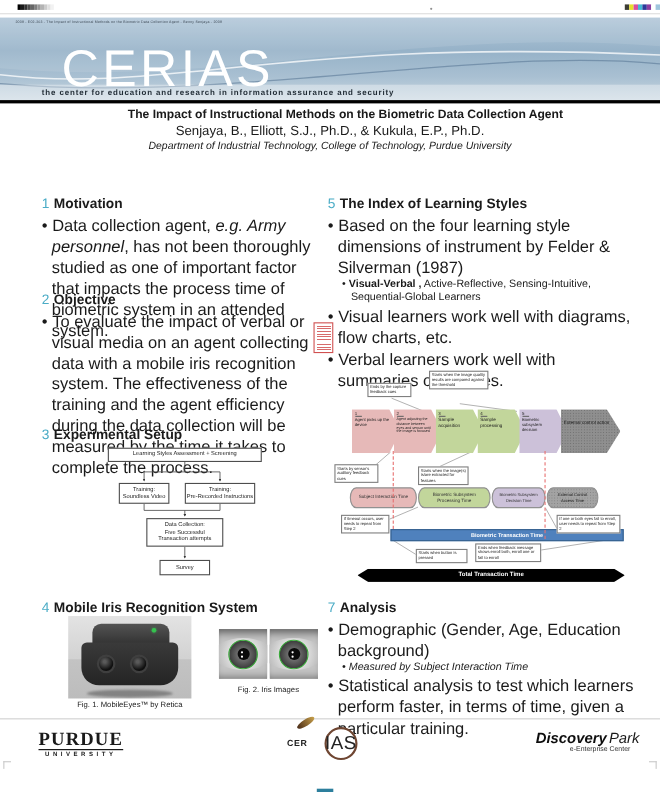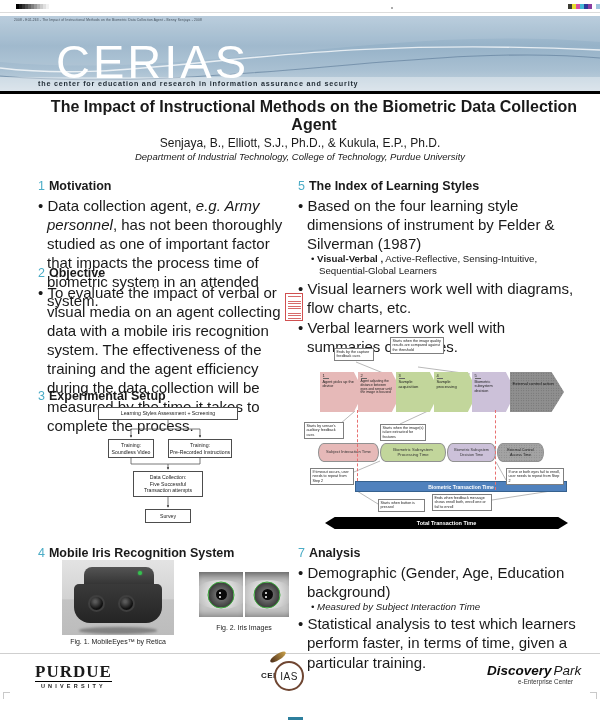--- a/index.html
+++ b/index.html
@@ -22,21 +22,21 @@
     background:linear-gradient(180deg,#b3c8d9 0%,#96b2c8 40%,#a9c0d2 72%,#c9d7e1 100%); }
   .header svg { position:absolute; inset:0; }
   .print-header { position:absolute; left:14px; top:2px; font-size:3.2px; color:#26323c; letter-spacing:.2px; white-space:nowrap; opacity:.85; }
   .cerias-big { position:absolute; left:56px; top:18px; font-size:47px; font-weight:400; letter-spacing:3px; color:#ffffff; }
   .tagline-band { position:absolute; left:0; bottom:0; width:100%; height:14px; background:rgba(255,255,255,.35); }
   .tagline { position:absolute; left:38px; bottom:3px; font-size:7.2px; font-weight:bold; letter-spacing:.8px; color:#1f2a33; }
   .black-rule { position:absolute; left:0; top:91px; width:600px; height:3px; background:#000; }
 
   
   .title-block { position:absolute; left:0; top:98px; width:600px; text-align:center; }
-  .poster-title { font-size:16px; font-weight:bold;margin-left:28px; }
+  .poster-title { font-size:11px; font-weight:bold;margin-left:28px; }
   .authors { font-size:12px; margin-top:2px; }
   .lab { font-size:9.5px; font-style:italic; margin-top:2px; }
   .dept { font-size:9.5px; font-style:italic; margin-top:1px; }
 
   
   .section { position:absolute; }
   .sec-head { margin-bottom:2px; }
   .sec-num { color:#4BACC6; font-size:12.5px; margin-right:4px; }
   .sec-title { font-size:12.5px; font-weight:bold; }
   .bullet { font-size:15px; line-height:1.27; padding-left:9px; text-indent:-9px; margin-top:1px; }
@@ -123,22 +123,22 @@
     background-image:repeating-linear-gradient(180deg, transparent 0 1.6px, rgba(205,70,70,.8) 1.6px 2.4px);
     background-clip:content-box; padding:1.5px; }
 
   
   .footer-rule { position:absolute; left:0; top:653px; width:600px; height:1px; background:#cfcfcf; }
   .purdue { position:absolute; left:35px; top:663px; text-align:center; }
   .purdue-name { font-family:"Liberation Serif",serif; font-weight:bold; font-size:17px; letter-spacing:1px; border-bottom:1.6px solid #000; line-height:1.05; }
   .purdue-sub { font-size:5.5px; letter-spacing:3.2px; margin-top:1.5px; font-weight:bold; }
   .cerias-logo { position:absolute; left:261px; top:657px; width:64px; height:42px; }
   .cerias-cer { position:absolute; left:0; top:14px; font-size:8px; font-weight:bold; letter-spacing:.5px; color:#222; }
-  .cerias-circle { position:absolute; left:13px; top:4px; width:30px; height:30px; border:2.5px solid #6f4632; border-radius:50%;
-    background:#fff; display:flex; align-items:center; justify-content:center; font-size:10px; color:#222; letter-spacing:.5px; }
+  .cerias-circle { position:absolute; left:34px; top:4px; width:30px; height:30px; border:2.5px solid #6f4632; border-radius:50%;
+    background:#fff; display:flex; align-items:center; justify-content:center; font-size:17px; color:#222; letter-spacing:.5px; }
   .cerias-handle { position:absolute; left:8px; top:-3px; width:18px; height:6px; border-radius:50%;
     background:linear-gradient(90deg,#4a2c18,#c8a04a); transform:rotate(-32deg); }
   .cerias-r { position:absolute; left:48px; top:2px; font-size:3.5px; color:#444; }
   .discovery { position:absolute; left:487px; top:663px; text-align:right; width:86px; }
   .disc-line { font-size:13.5px; font-style:italic; white-space:nowrap; }
   .disc-bold { font-weight:bold; color:#0d0d0d; }
   .disc-light { font-weight:300; color:#1a1a1a; margin-left:2px; }
   .disc-sub { font-size:6.3px; color:#333; margin-top:0; }
 </style>
 </head>

